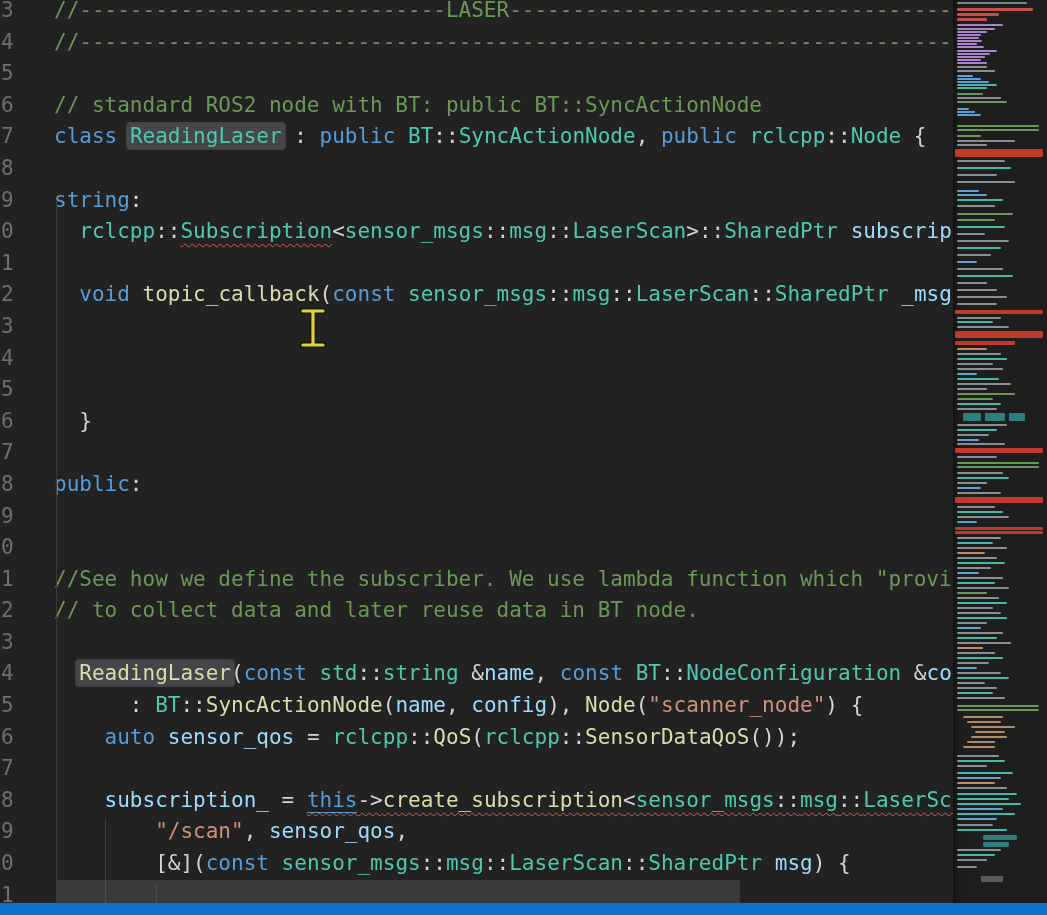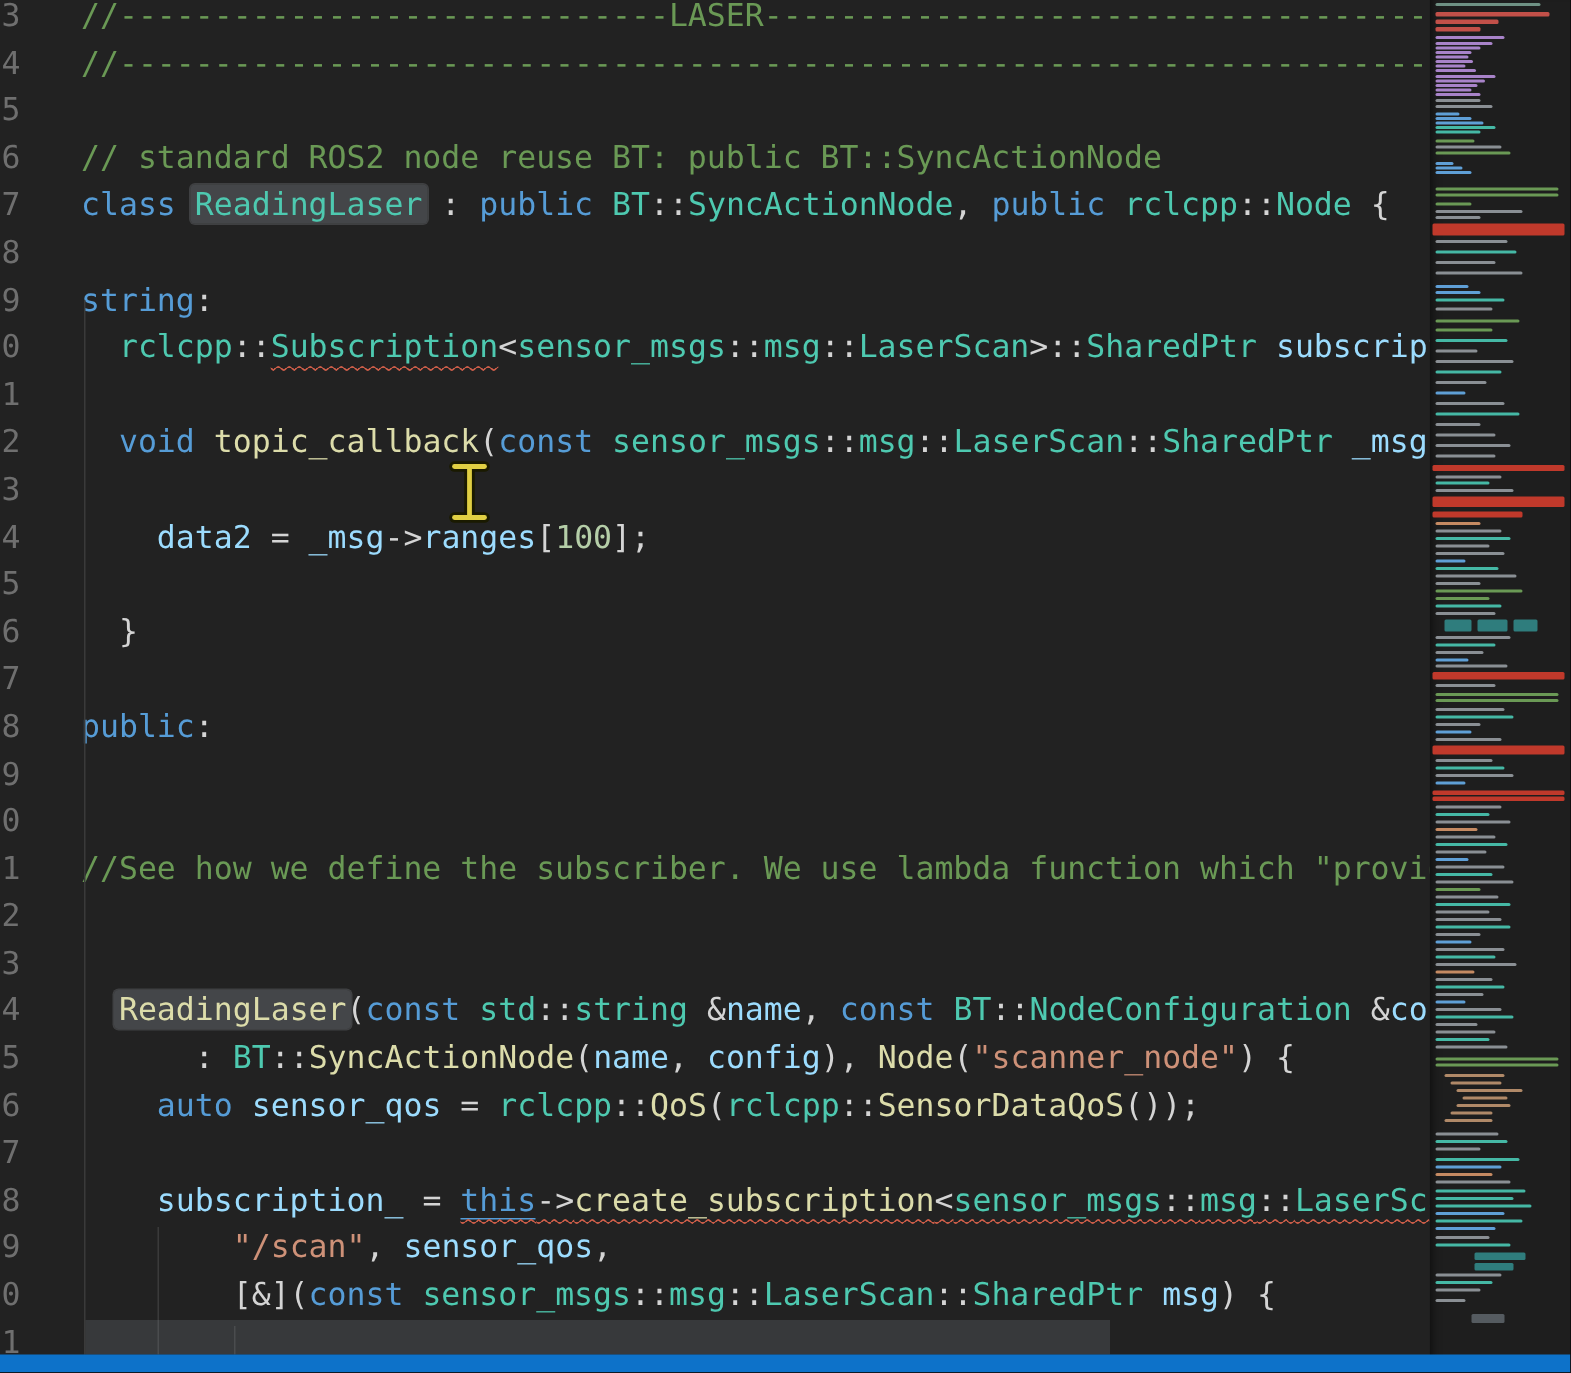--- a/index.html
+++ b/index.html
@@ -33,37 +33,37 @@
 </style>
 </head>
 <body>
 
 <div id="screen">
 
   <div id="code-area">
       <div class="row"><span class="gutter">3</span><span class="code"><span class="cm">//-----------------------------LASER---------------------------------------------</span></span></div>
       <div class="row"><span class="gutter">4</span><span class="code"><span class="cm">//----------------------------------------------------------------------------</span></span></div>
       <div class="row"><span class="gutter">5</span><span class="code"></span></div>
-      <div class="row"><span class="gutter">6</span><span class="code"><span class="cm">// standard ROS2 node reuse BT: public BT::SyncActionNode</span></span></div>
+      <div class="row"><span class="gutter">6</span><span class="code"><span class="cm">// standard ROS2 node with BT: public BT::SyncActionNode</span></span></div>
       <div class="row"><span class="gutter">7</span><span class="code"><span class="kw">class</span><span class="pu"> </span><span class="ty hl">ReadingLaser</span><span class="pu"> : </span><span class="kw">public</span><span class="pu"> </span><span class="ty">BT</span><span class="pu">::</span><span class="ty">SyncActionNode</span><span class="pu">, </span><span class="kw">public</span><span class="pu"> </span><span class="ty">rclcpp</span><span class="pu">::</span><span class="ty">Node</span><span class="pu"> {</span></span></div>
       <div class="row"><span class="gutter">8</span><span class="code"></span></div>
       <div class="row"><span class="gutter">9</span><span class="code"><span class="kw">string</span><span class="pu">:</span></span></div>
       <div class="row"><span class="gutter">0</span><span class="code"><span class="pu">  </span><span class="ty">rclcpp</span><span class="pu">::</span><span class="ty wv">Subscription</span><span class="pu">&lt;</span><span class="ty">sensor_msgs</span><span class="pu">::</span><span class="ty">msg</span><span class="pu">::</span><span class="ty">LaserScan</span><span class="pu">&gt;::</span><span class="ty">SharedPtr</span><span class="pu"> </span><span class="va">subscription_</span></span></div>
       <div class="row"><span class="gutter">1</span><span class="code"></span></div>
       <div class="row"><span class="gutter">2</span><span class="code"><span class="pu">  </span><span class="kw">void</span><span class="pu"> </span><span class="fn">topic_callback</span><span class="pu">(</span><span class="kw">const</span><span class="pu"> </span><span class="ty">sensor_msgs</span><span class="pu">::</span><span class="ty">msg</span><span class="pu">::</span><span class="ty">LaserScan</span><span class="pu">::</span><span class="ty">SharedPtr</span><span class="pu"> </span><span class="va">_msg</span><span class="pu">) {</span></span></div>
       <div class="row"><span class="gutter">3</span><span class="code"></span></div>
-      <div class="row"><span class="gutter">4</span><span class="code"><span class="pu">    </span><span class="va">data2</span><span class="pu"> = </span><span class="va">_msg</span><span class="pu">-&gt;</span><span class="va">ranges</span><span class="pu">[</span><span class="nu">100</span><span class="pu">];</span></span></div>
+      <div class="row"><span class="gutter">4</span></div>
       <div class="row"><span class="gutter">5</span></div>
       <div class="row"><span class="gutter">6</span><span class="code"><span class="pu">  }</span></span></div>
       <div class="row"><span class="gutter">7</span><span class="code"></span></div>
       <div class="row"><span class="gutter">8</span><span class="code"><span class="kw">public</span><span class="pu">:</span></span></div>
       <div class="row"><span class="gutter">9</span></div>
       <div class="row"><span class="gutter">0</span><span class="code"></span></div>
       <div class="row"><span class="gutter">1</span><span class="code"><span class="cm">//See how we define the subscriber. We use lambda function which "provides callback"</span></span></div>
-      <div class="row"><span class="gutter">2</span></div>
+      <div class="row"><span class="gutter">2</span><span class="code"><span class="cm">// to collect data and later reuse data in BT node.</span></span></div>
       <div class="row"><span class="gutter">3</span><span class="code"></span></div>
       <div class="row"><span class="gutter">4</span><span class="code"><span class="pu">  </span><span class="fn hl">ReadingLaser</span><span class="pu">(</span><span class="kw">const</span><span class="pu"> </span><span class="ty">std</span><span class="pu">::</span><span class="ty">string</span><span class="pu"> &amp;</span><span class="va">name</span><span class="pu">, </span><span class="kw">const</span><span class="pu"> </span><span class="ty">BT</span><span class="pu">::</span><span class="ty">NodeConfiguration</span><span class="pu"> &amp;</span><span class="va">config</span></span></div>
       <div class="row"><span class="gutter">5</span><span class="code"><span class="pu">      : </span><span class="ty">BT</span><span class="pu">::</span><span class="fn">SyncActionNode</span><span class="pu">(</span><span class="va">name</span><span class="pu">, </span><span class="va">config</span><span class="pu">), </span><span class="fn">Node</span><span class="pu">(</span><span class="st">"scanner_node"</span><span class="pu">) {</span></span></div>
       <div class="row"><span class="gutter">6</span><span class="code"><span class="pu">    </span><span class="kw">auto</span><span class="pu"> </span><span class="va">sensor_qos</span><span class="pu"> = </span><span class="ty">rclcpp</span><span class="pu">::</span><span class="fn">QoS</span><span class="pu">(</span><span class="ty">rclcpp</span><span class="pu">::</span><span class="fn">SensorDataQoS</span><span class="pu">());</span></span></div>
       <div class="row"><span class="gutter">7</span><span class="code"></span></div>
       <div class="row"><span class="gutter">8</span><span class="code"><span class="pu">    </span><span class="va">subscription_</span><span class="pu"> = </span><span class="kw th wv">this</span><span class="pu wv">-&gt;</span><span class="fn wv">create_subscription</span><span class="pu wv">&lt;</span><span class="ty wv">sensor_msgs</span><span class="pu wv">::</span><span class="ty wv">msg</span><span class="pu wv">::</span><span class="ty wv">LaserScan</span></span></div>
       <div class="row"><span class="gutter">9</span><span class="code"><span class="pu">        </span><span class="st">"/scan"</span><span class="pu">, </span><span class="va">sensor_qos</span><span class="pu">,</span></span></div>
       <div class="row"><span class="gutter">0</span><span class="code"><span class="pu">        [&amp;](</span><span class="kw">const</span><span class="pu"> </span><span class="ty">sensor_msgs</span><span class="pu">::</span><span class="ty">msg</span><span class="pu">::</span><span class="ty">LaserScan</span><span class="pu">::</span><span class="ty">SharedPtr</span><span class="pu"> </span><span class="va">msg</span><span class="pu">) {</span></span></div>
       <div class="row"><span class="gutter">1</span></div>
     </div>

